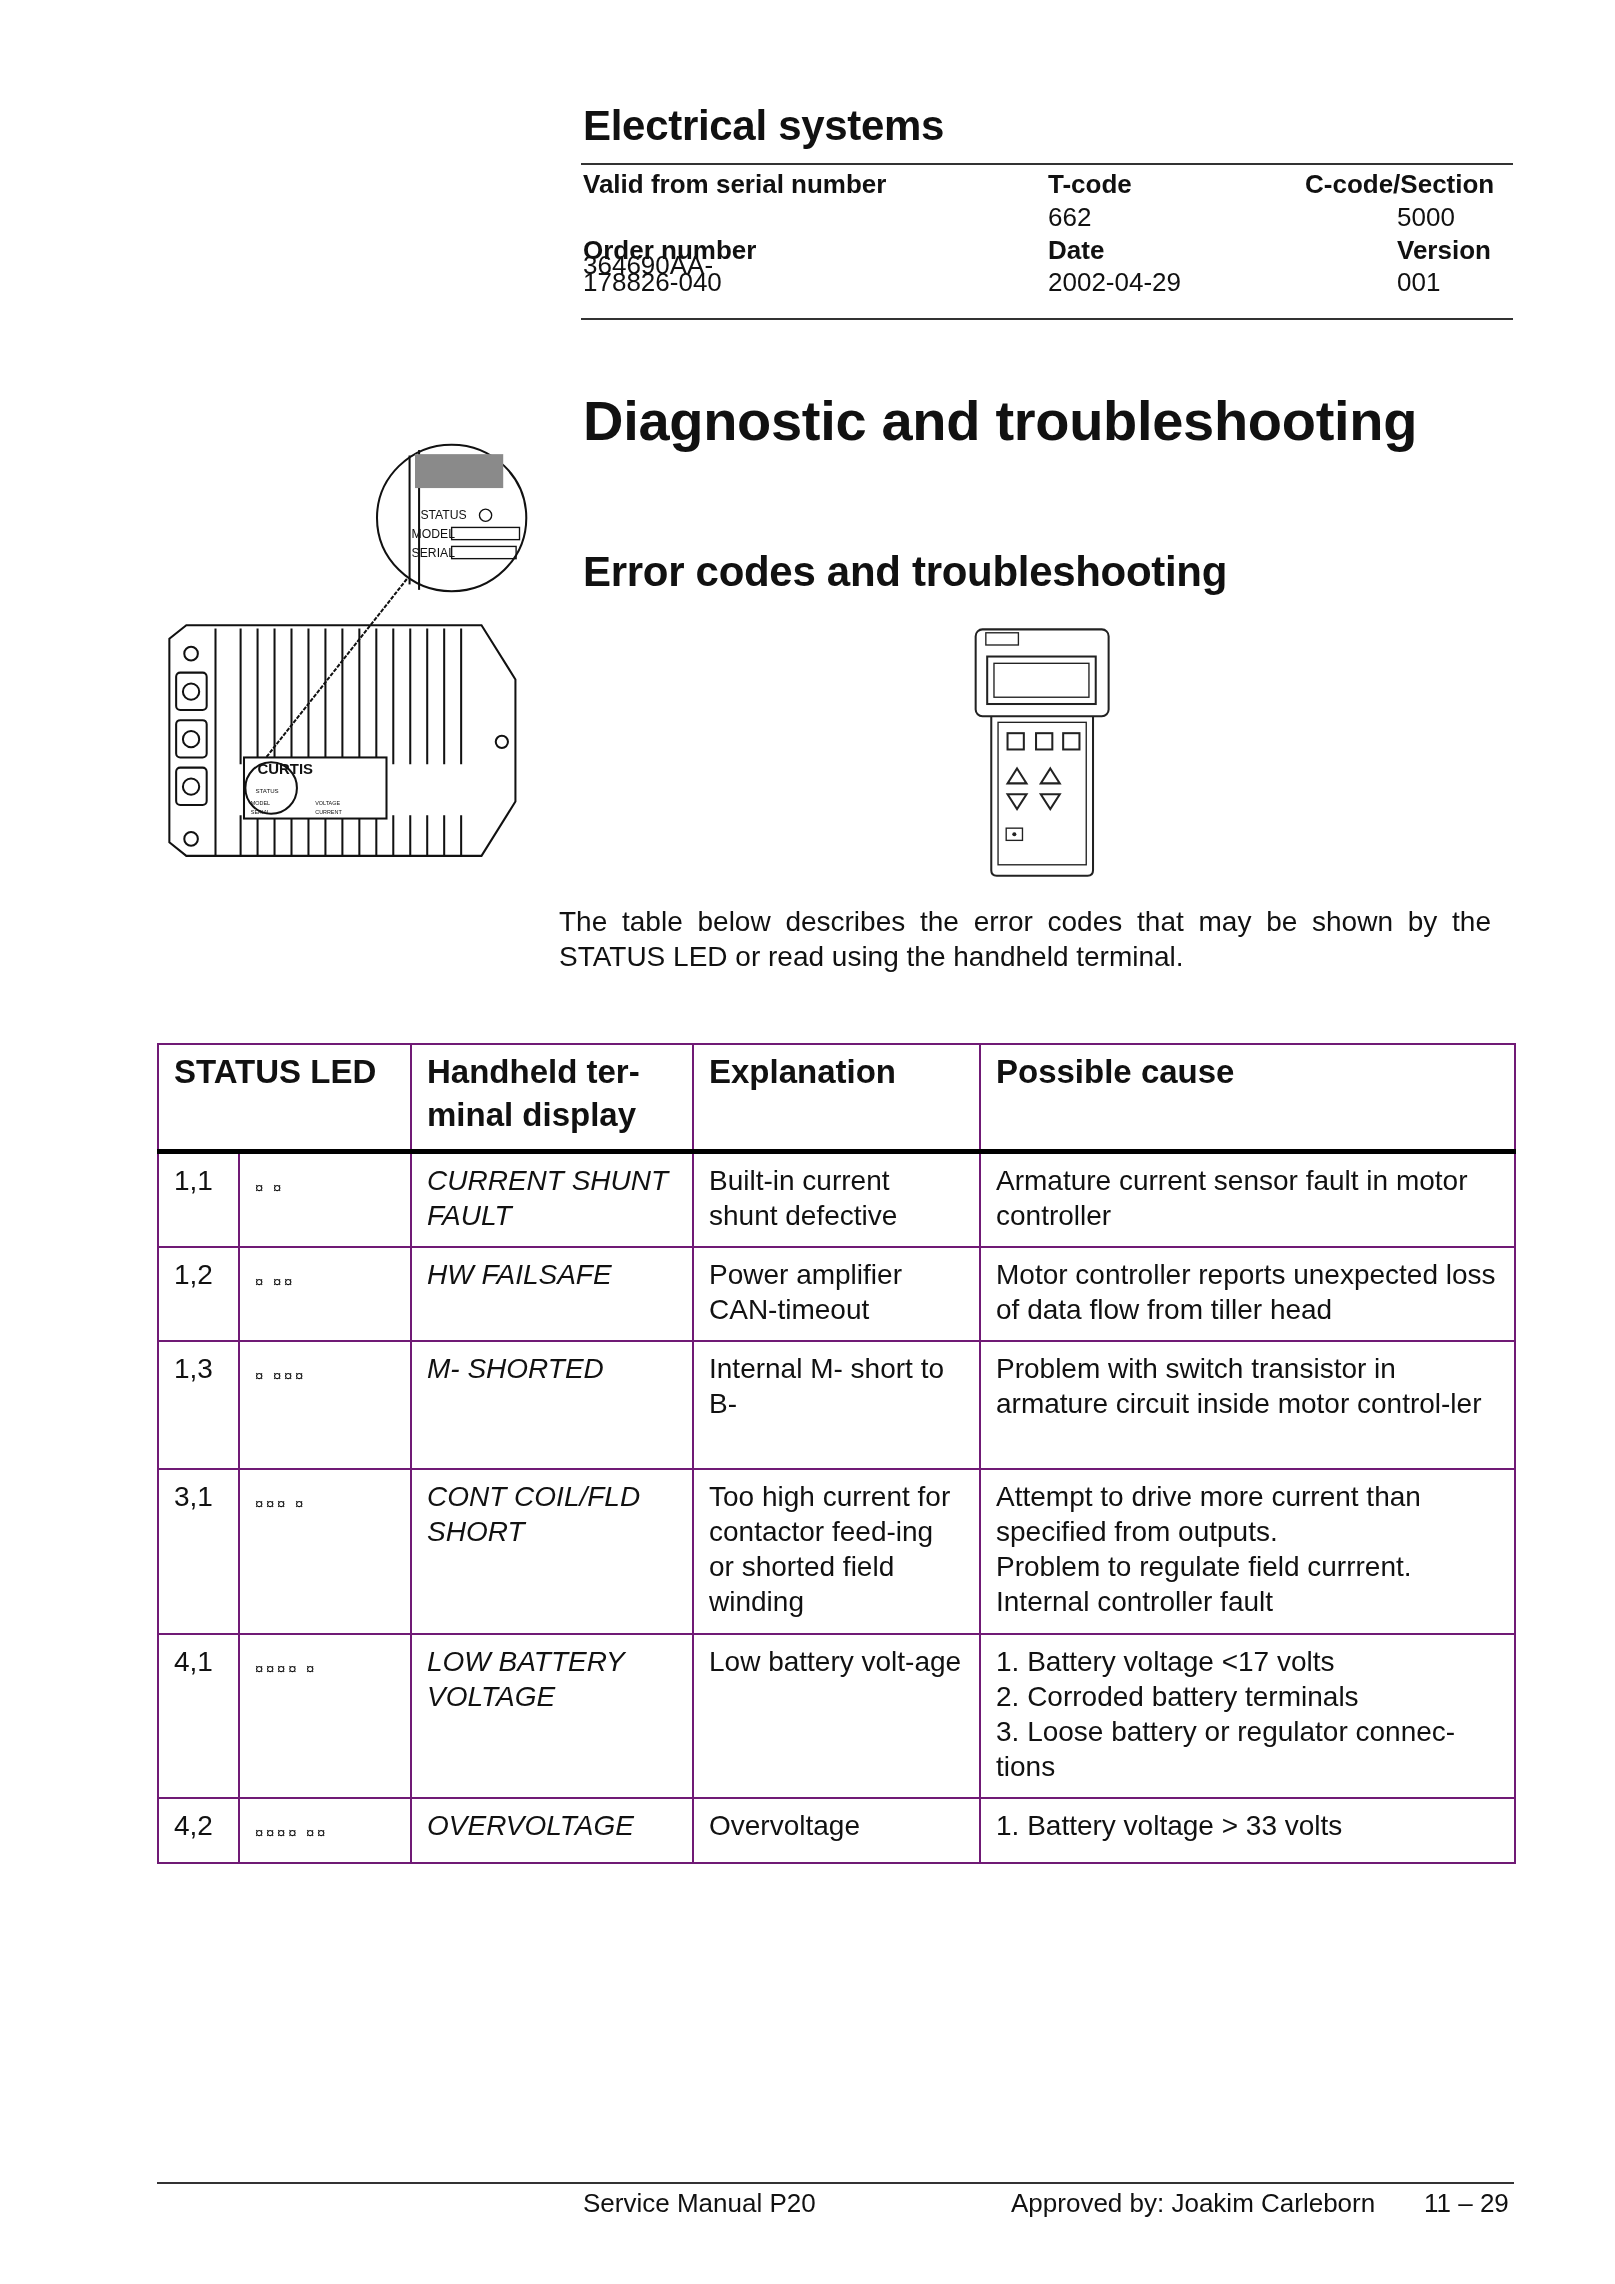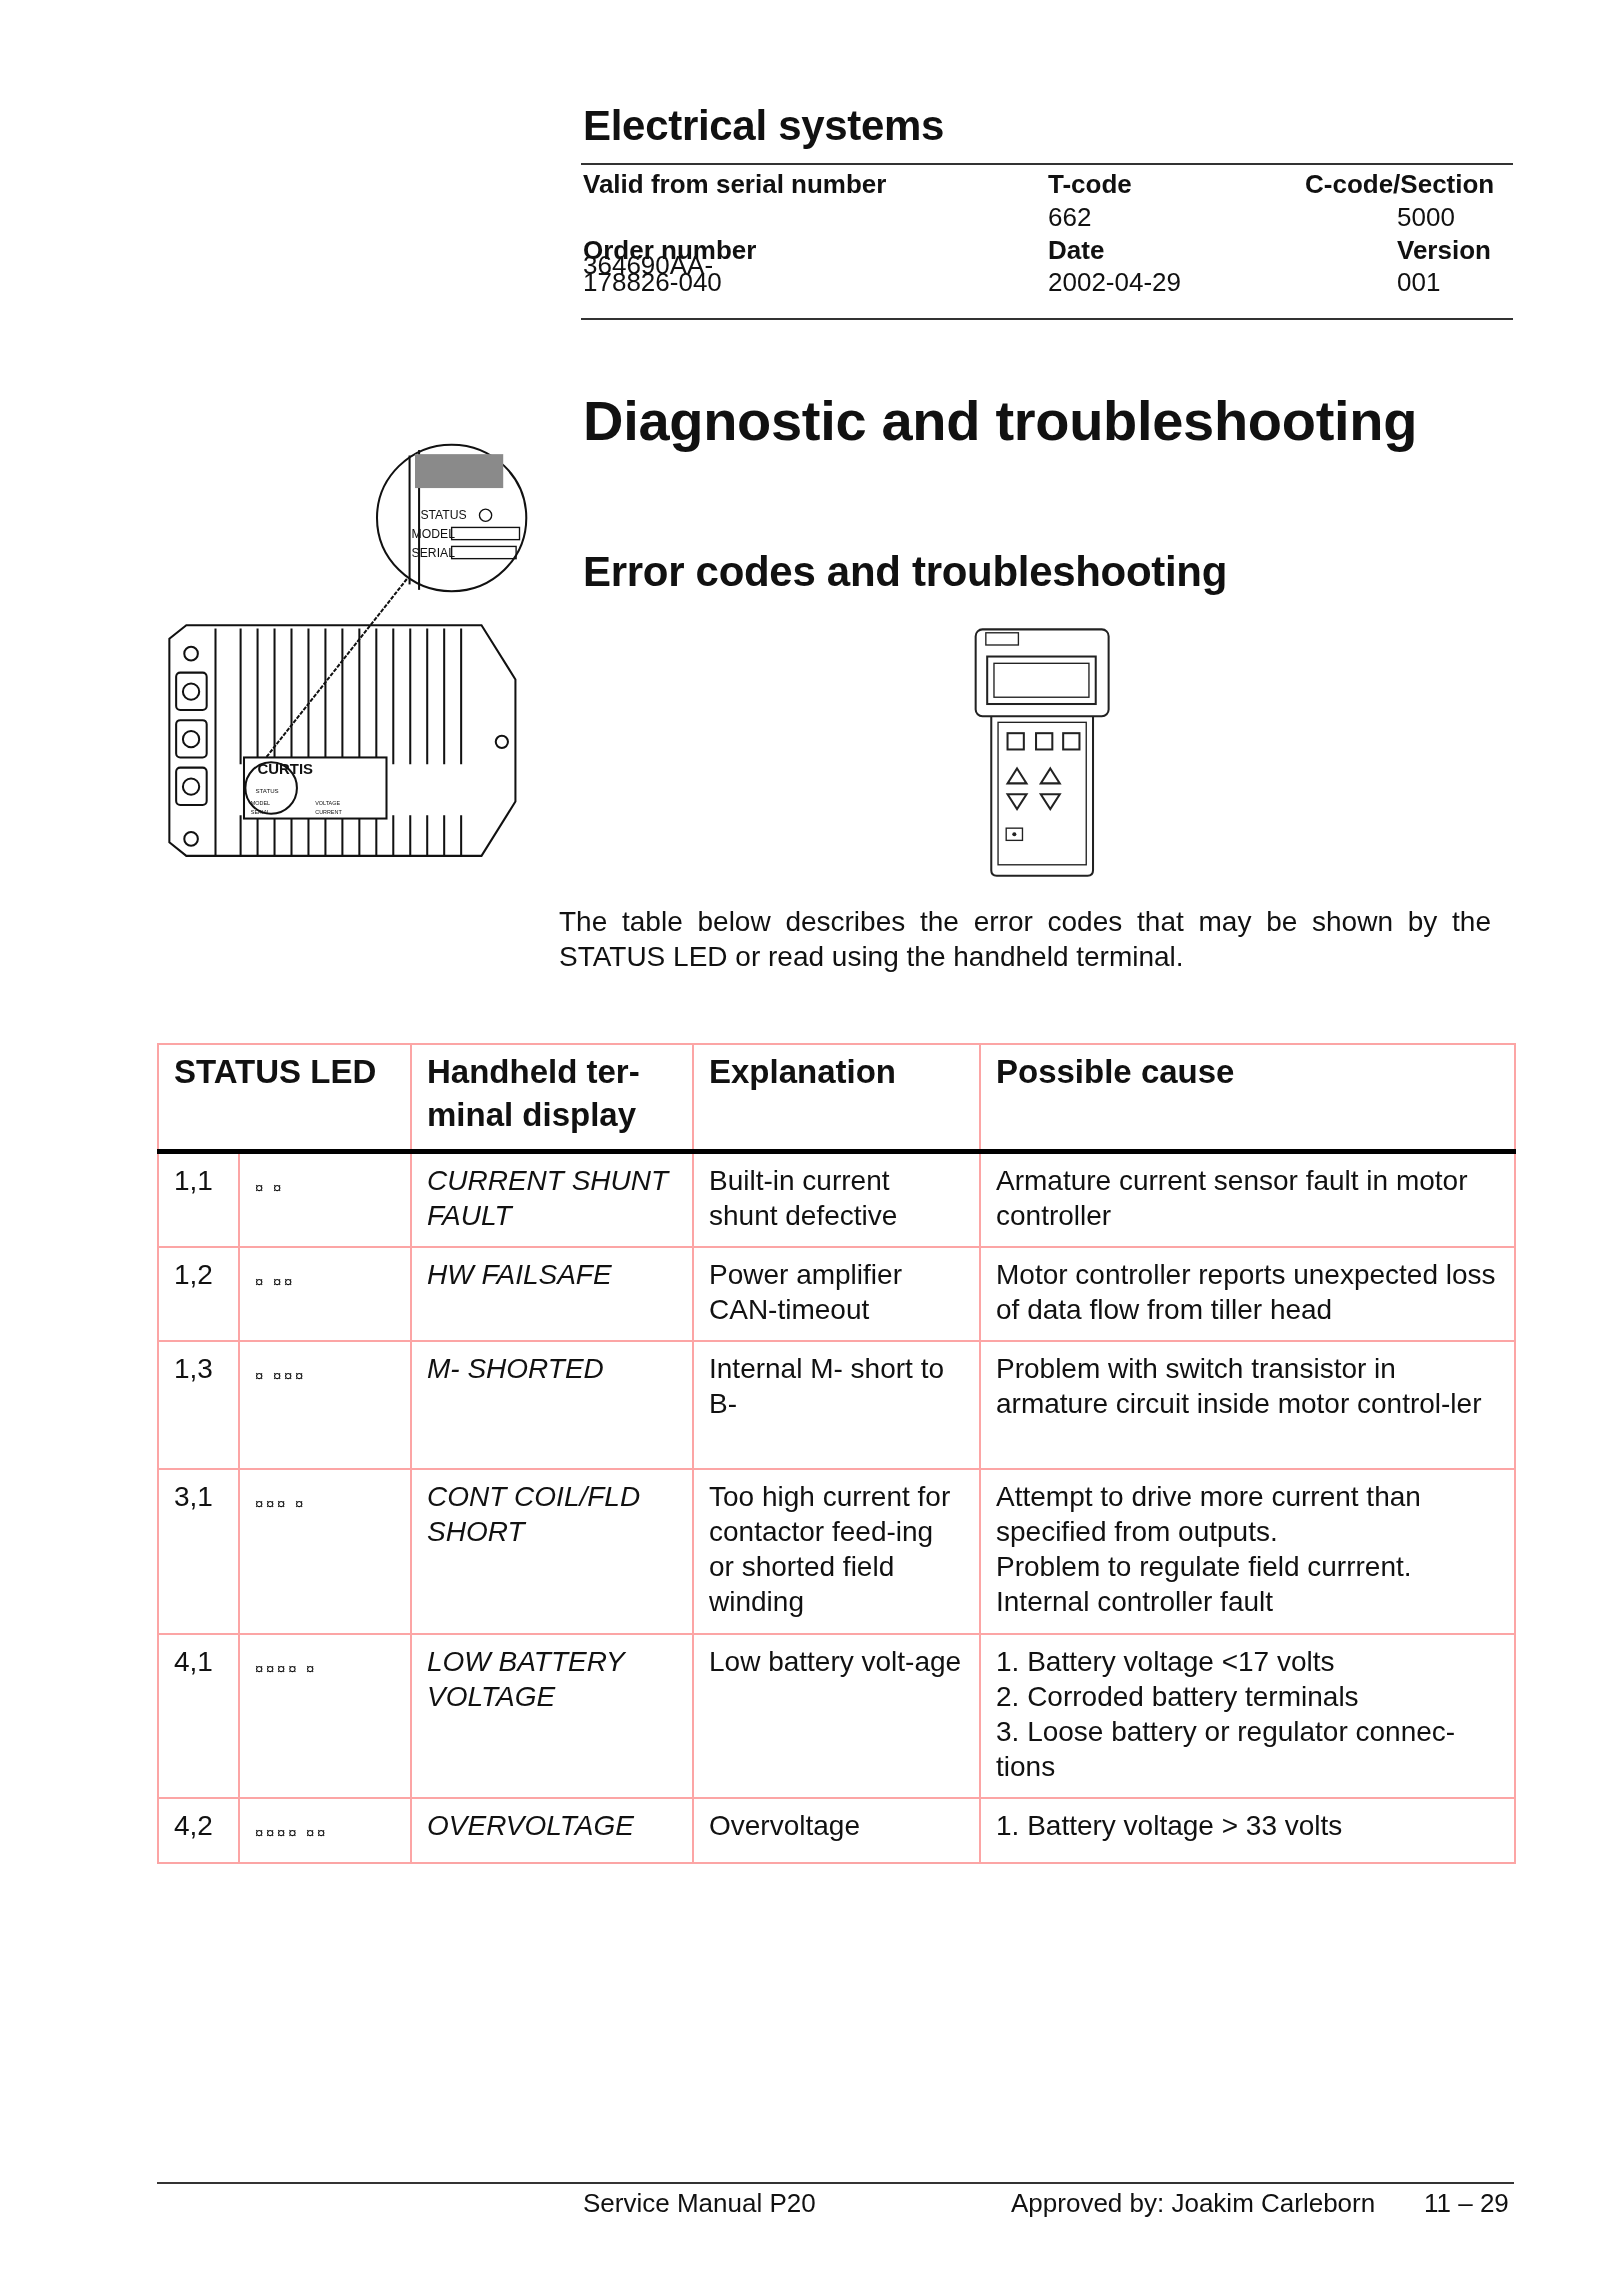--- a/index.html
+++ b/index.html
@@ -8,21 +8,21 @@
   .abs { position: absolute; }
   .section-title { left: 583px; top: 102px; font-size: 42px; font-weight: bold; letter-spacing: -0.3px; }
   .rule { position: absolute; left: 581px; width: 932px; height: 2px; background: #333; }
   .meta { position: absolute; font-size: 26px; line-height: 33px; }
   .meta.b { font-weight: bold; }
   .h1 { left: 583px; top: 388px; font-size: 56px; font-weight: bold; letter-spacing: -0.3px; }
   .h2 { left: 583px; top: 538px; font-size: 42px; font-weight: bold; letter-spacing: -0.3px; margin-top: 10px; }
   .intro { left: 559px; top: 904px; width: 932px; font-size: 28px; line-height: 35px; text-align: justify; text-align-last: left; }
 
   table.err { position: absolute; left: 157px; top: 1043px; width: 1357px; border-collapse: collapse; table-layout: fixed; font-size: 28px; line-height: 35px; }
-  table.err td, table.err th { border: 2px solid #fca5a5; vertical-align: top; padding: 9.5px 15px 12.2px 15px; text-align: left; }
+  table.err td, table.err th { border: 2px solid #701a75; vertical-align: top; padding: 9.5px 15px 12.2px 15px; text-align: left; }
   table.err th { font-weight: bold; font-size: 33px; line-height: 43px; padding-top: 5.4px; padding-bottom: 9.5px; height: 89px; }
   table.err thead tr { border-bottom: 5.4px solid #000; }
   table.err thead th { border-bottom: 5.4px solid #000; }
   td.code { border-right: 2px solid #222; }
   td.flash { font-size: 15px; letter-spacing: 2.7px; padding-top: 16.3px !important; }
   td.disp { font-style: italic; }
   .cause-line { display: block; }
 
   .footer-rule { position: absolute; left: 157px; top: 2182px; width: 1357px; height: 2px; background: #333; }
   .footer { position: absolute; top: 2188px; font-size: 26px; }

